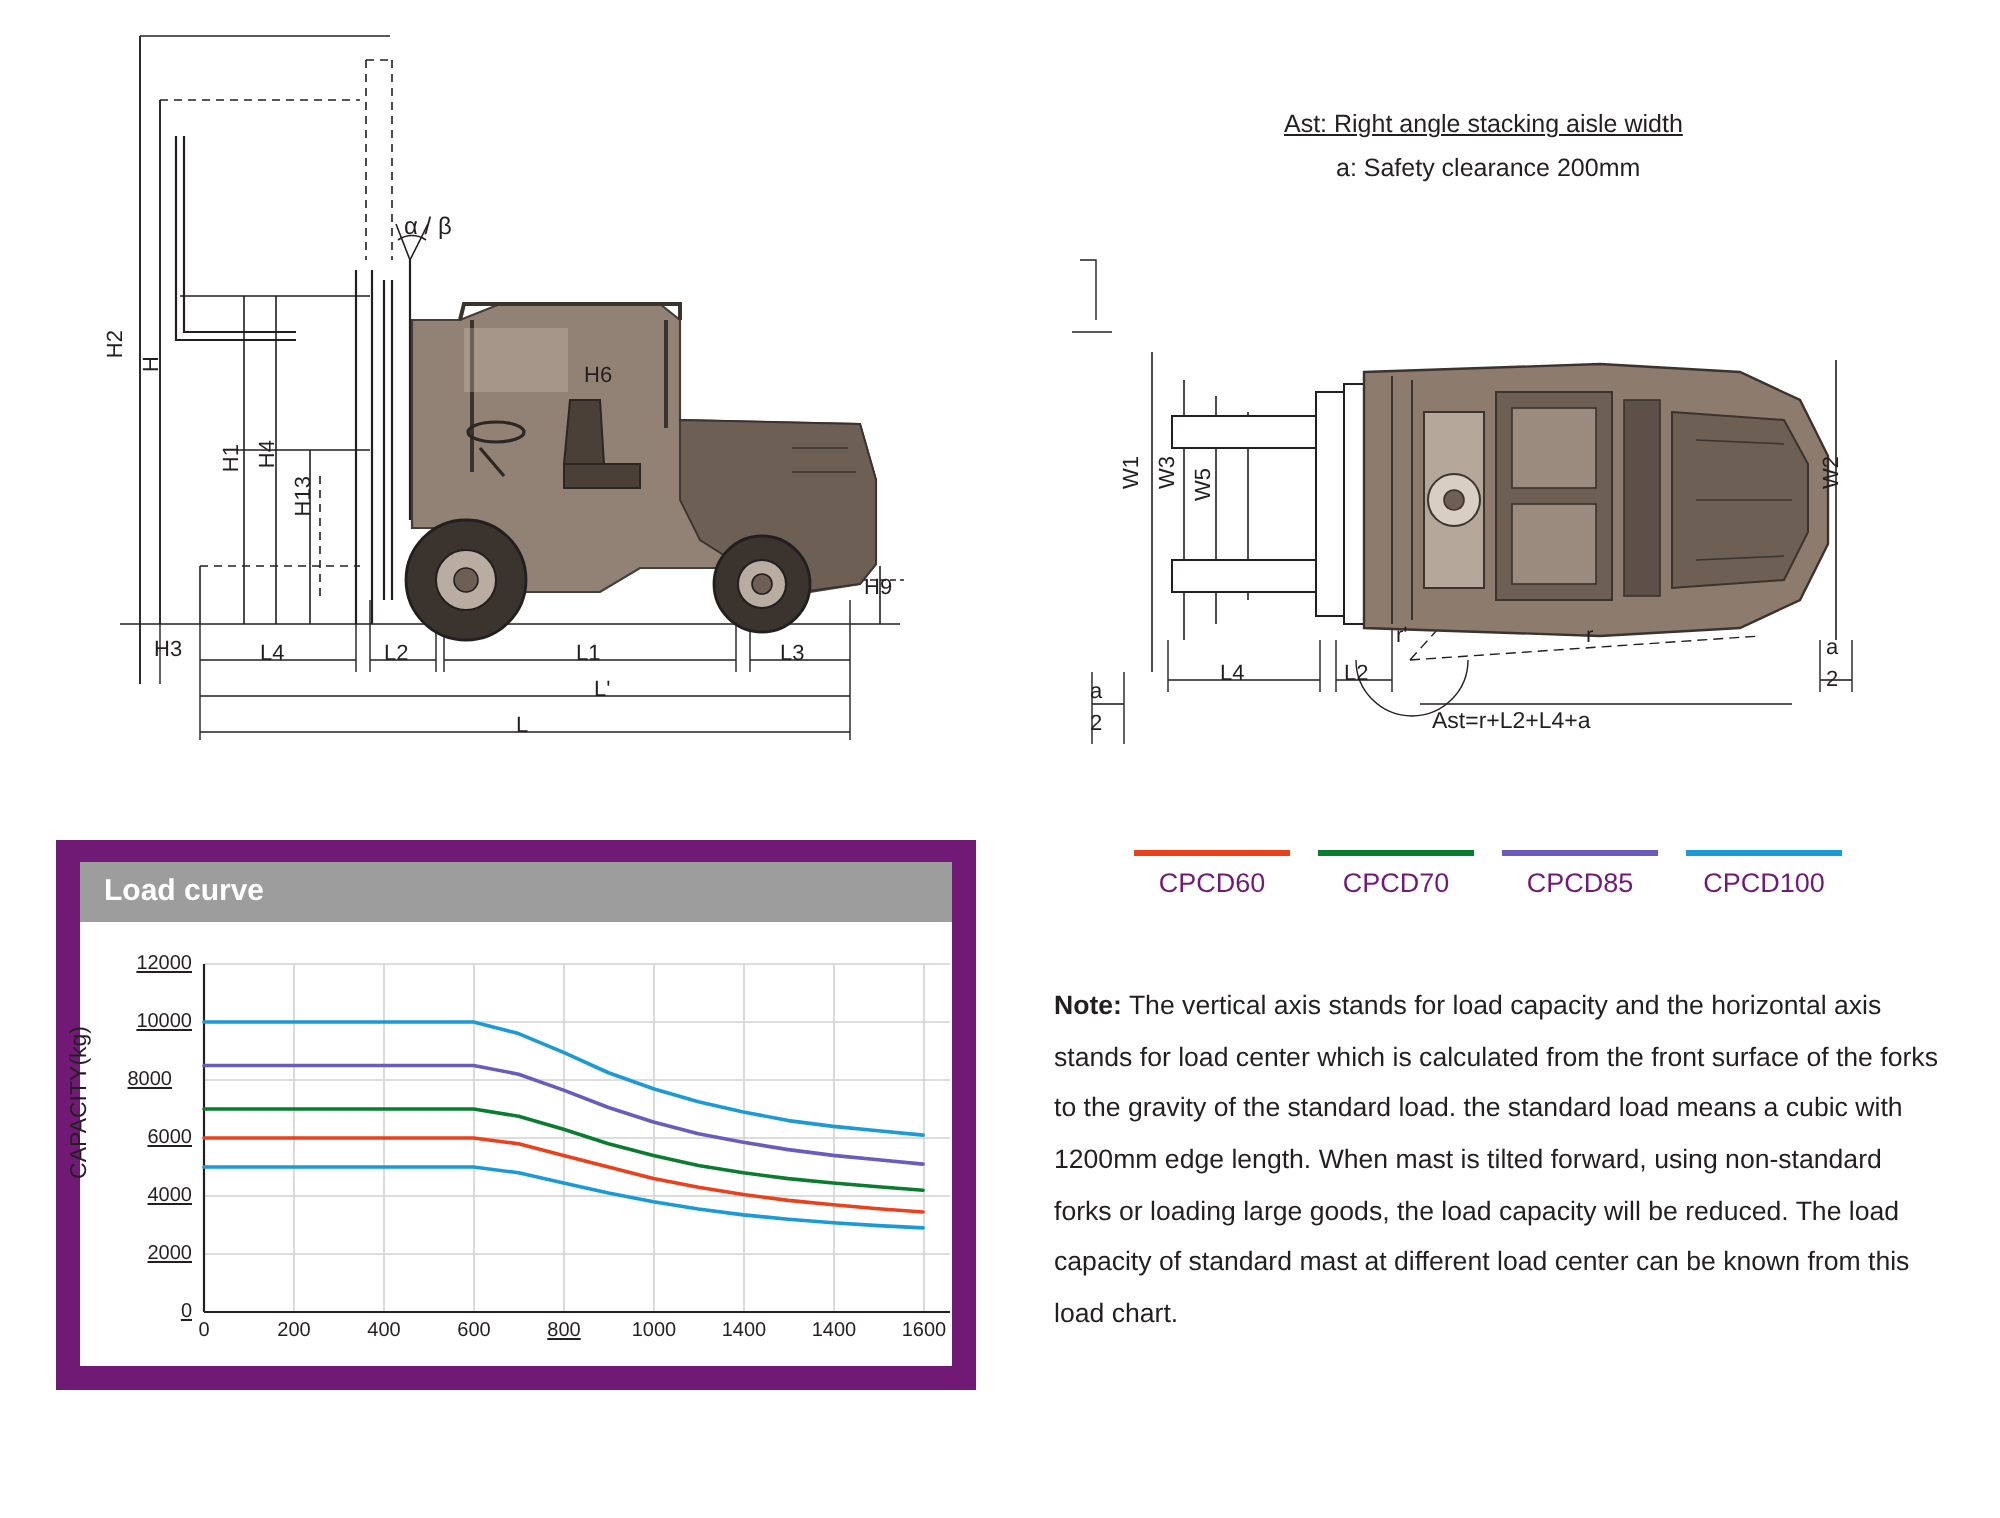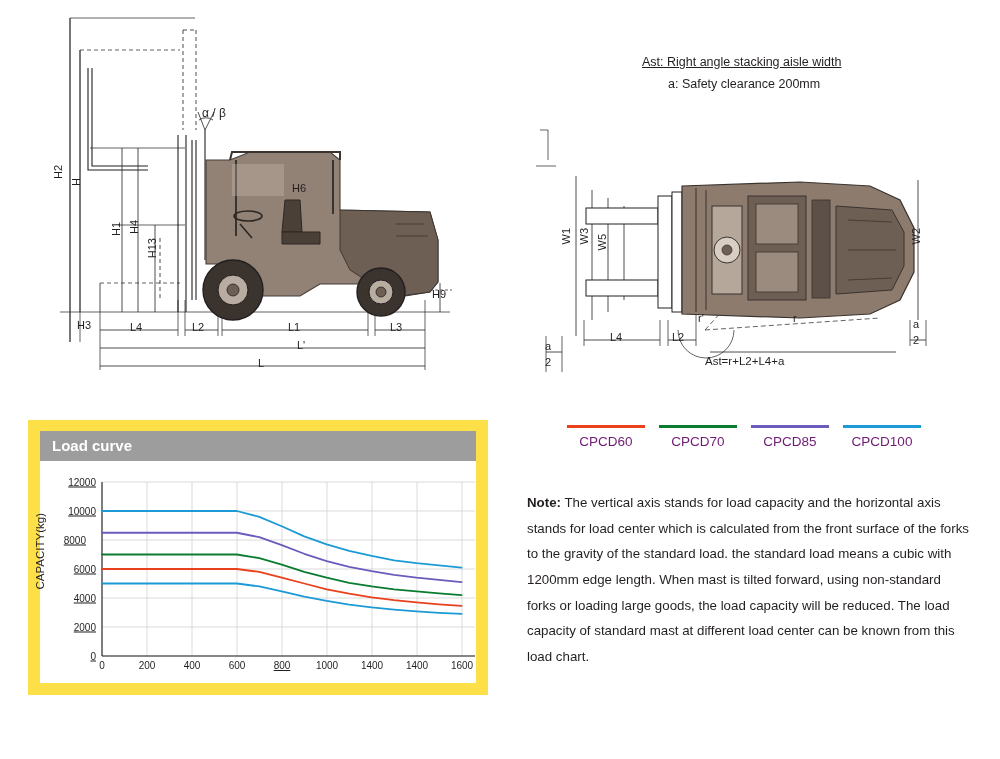--- a/index.html
+++ b/index.html
@@ -41,21 +41,21 @@
     white-space: nowrap;
   }
 
   
   #load-curve-card {
     position: absolute;
     left: 28px;
     top: 420px;
     width: 460px;
     height: 275px;
-    background: #fde047;
+    background: #701a75;
   }
   #load-curve-header {
     position: absolute;
     left: 12px;
     top: 11px;
     width: 436px;
     height: 30px;
     background: #9d9d9d;
     color: #ffffff;
     font-size: 15px;
@@ -328,21 +328,21 @@
   <span class="dim vert" style="left:96px;  top:234px;">W5</span>
   <span class="dim vert" style="left:410px; top:228px;">W2</span>
   <span class="dim" style="left:110px; top:331px;">L4</span>
   <span class="dim" style="left:172px; top:331px;">L2</span>
   <span class="dim" style="left:198px; top:312px;">r'</span>
   <span class="dim" style="left:293px; top:312px;">r</span>
   <span class="dim" style="left:413px; top:318px;">a</span>
   <span class="dim" style="left:413px; top:334px;">2</span>
   <span class="dim" style="left:45px;  top:340px;">a</span>
   <span class="dim" style="left:45px;  top:356px;">2</span>
-  <span class="dim" style="left:205px; top:355px; font-size:11.5px;">Ast=r+L2+L4+a</span>
+  <span class="dim" style="left:216px; top:355px; font-size:11.5px;">Ast=r+L2+L4+a</span>
 </div>
 
 <div id="load-curve-card">
   <div id="load-curve-header">Load curve</div>
 
   <div id="plot-area">
     <span class="y-axis-title">CAPACITY(kg)</span>
 
     
     <span class="ytick" style="top:195px; left:10px; width:46px;">0</span>

